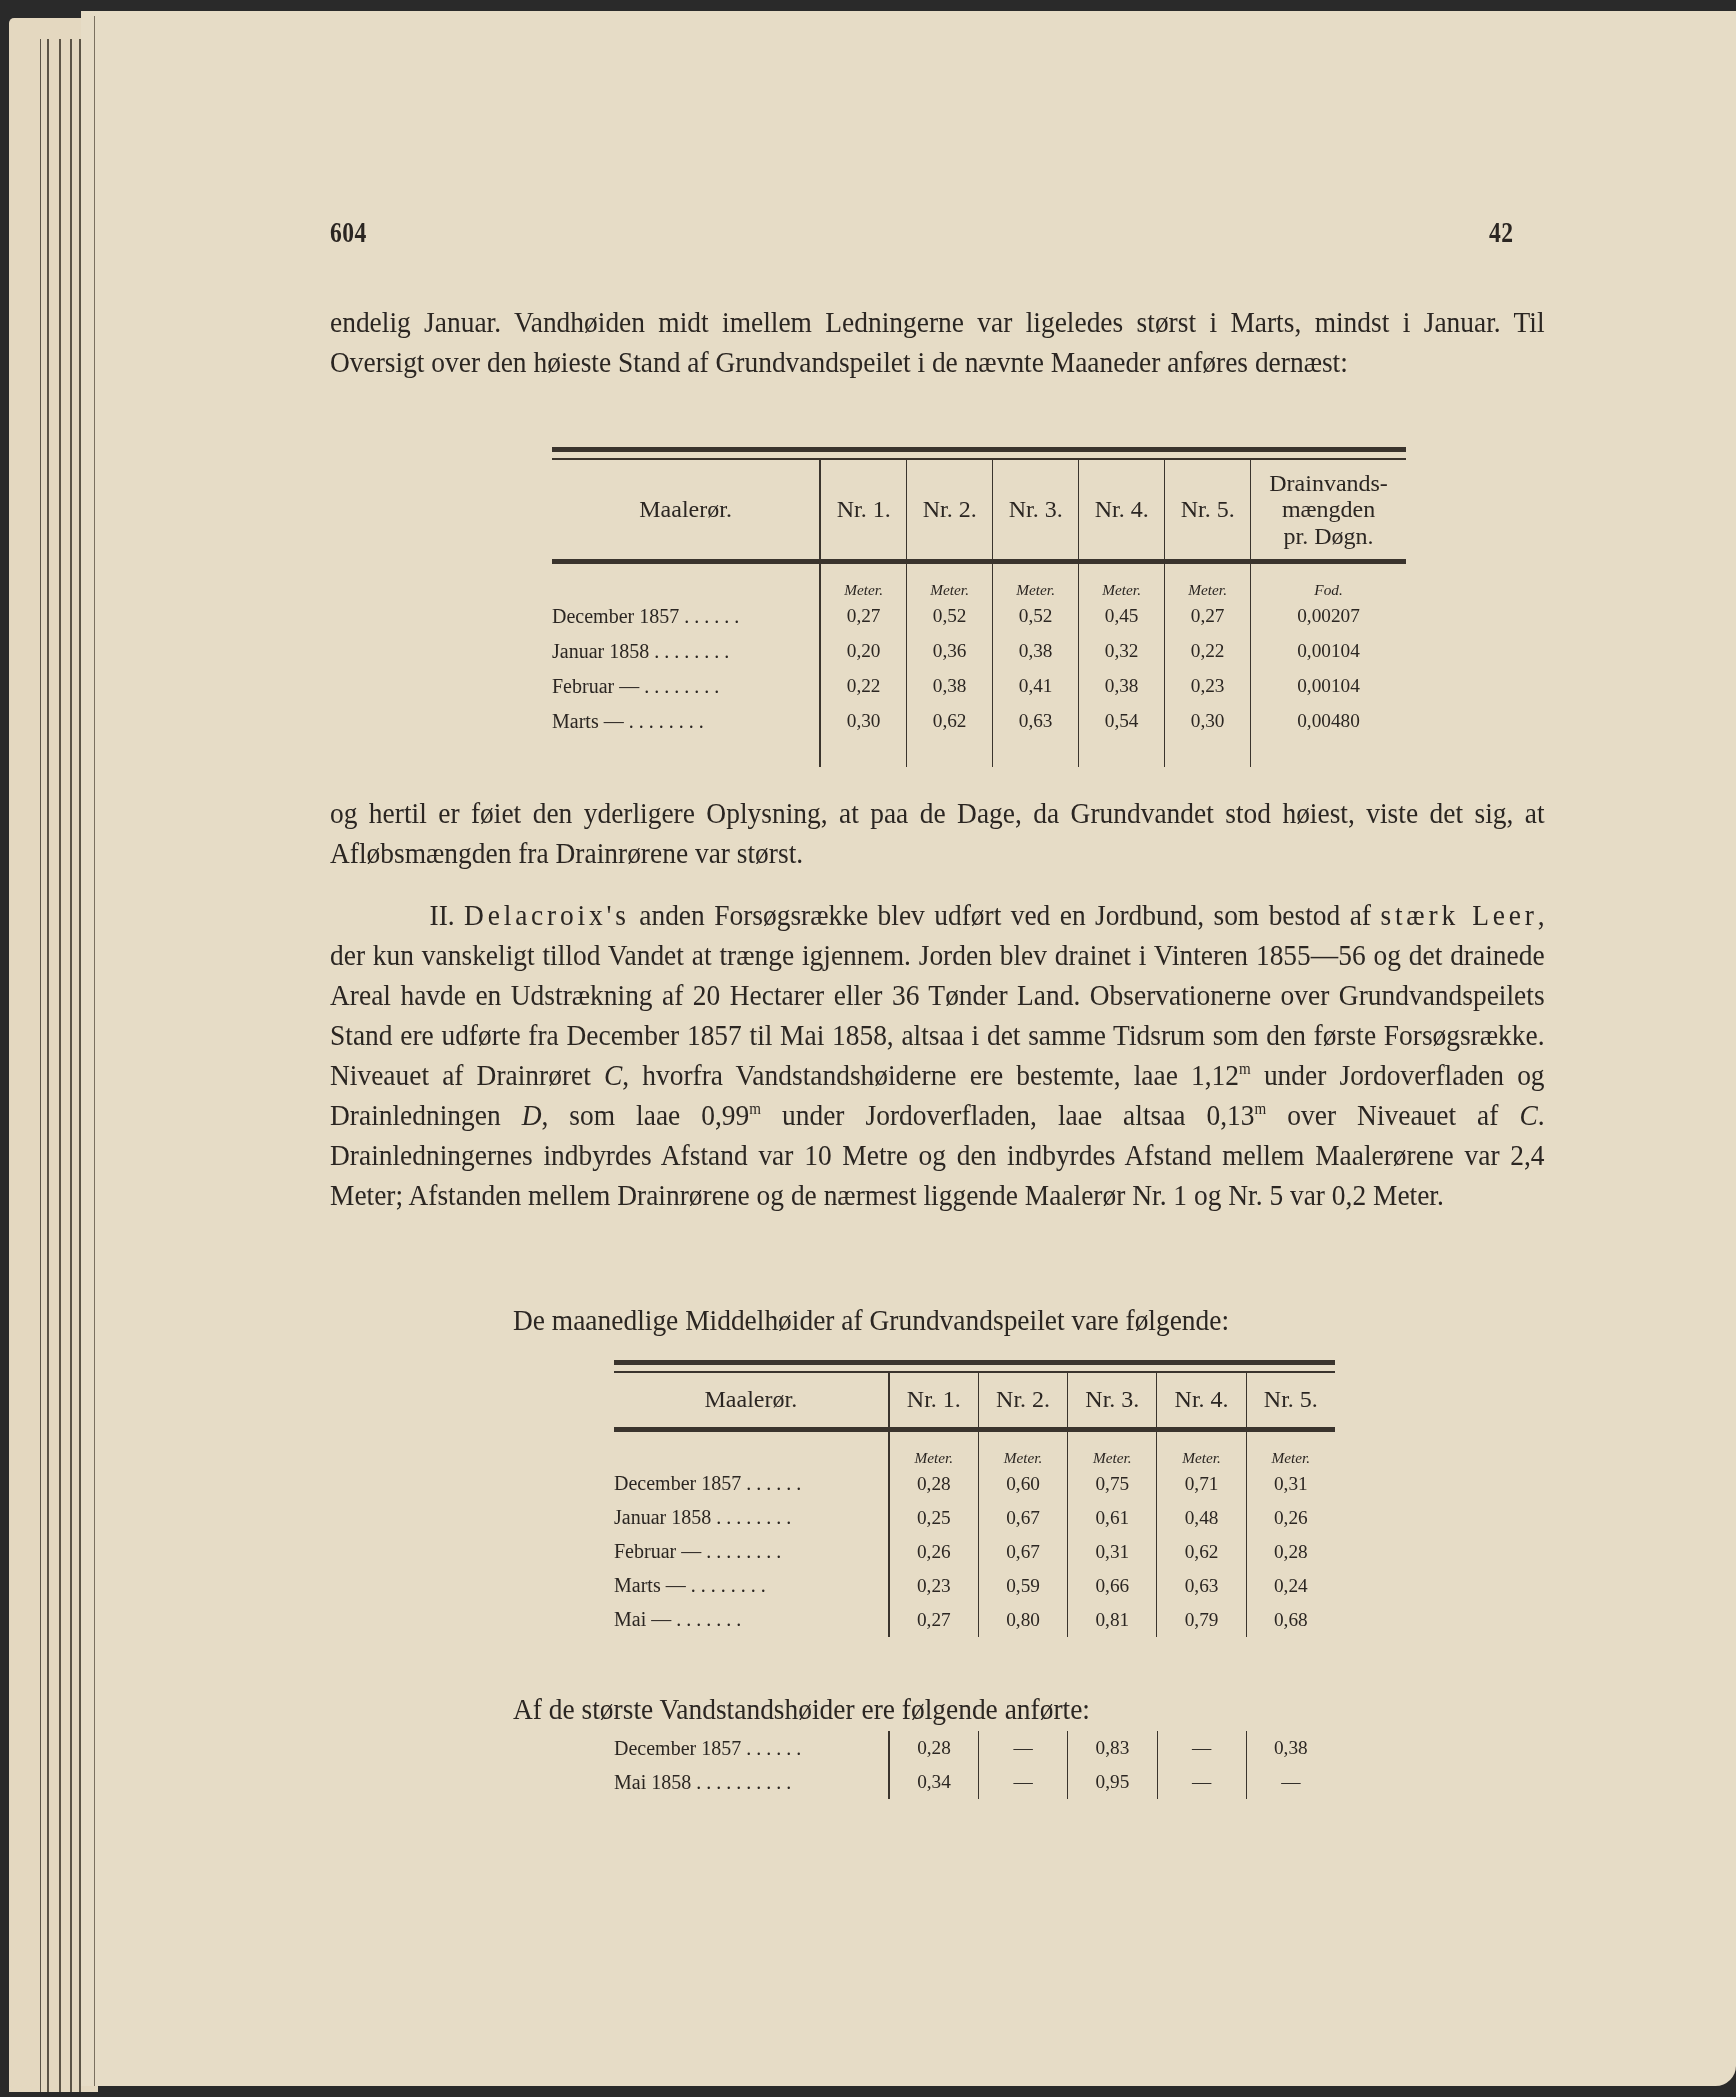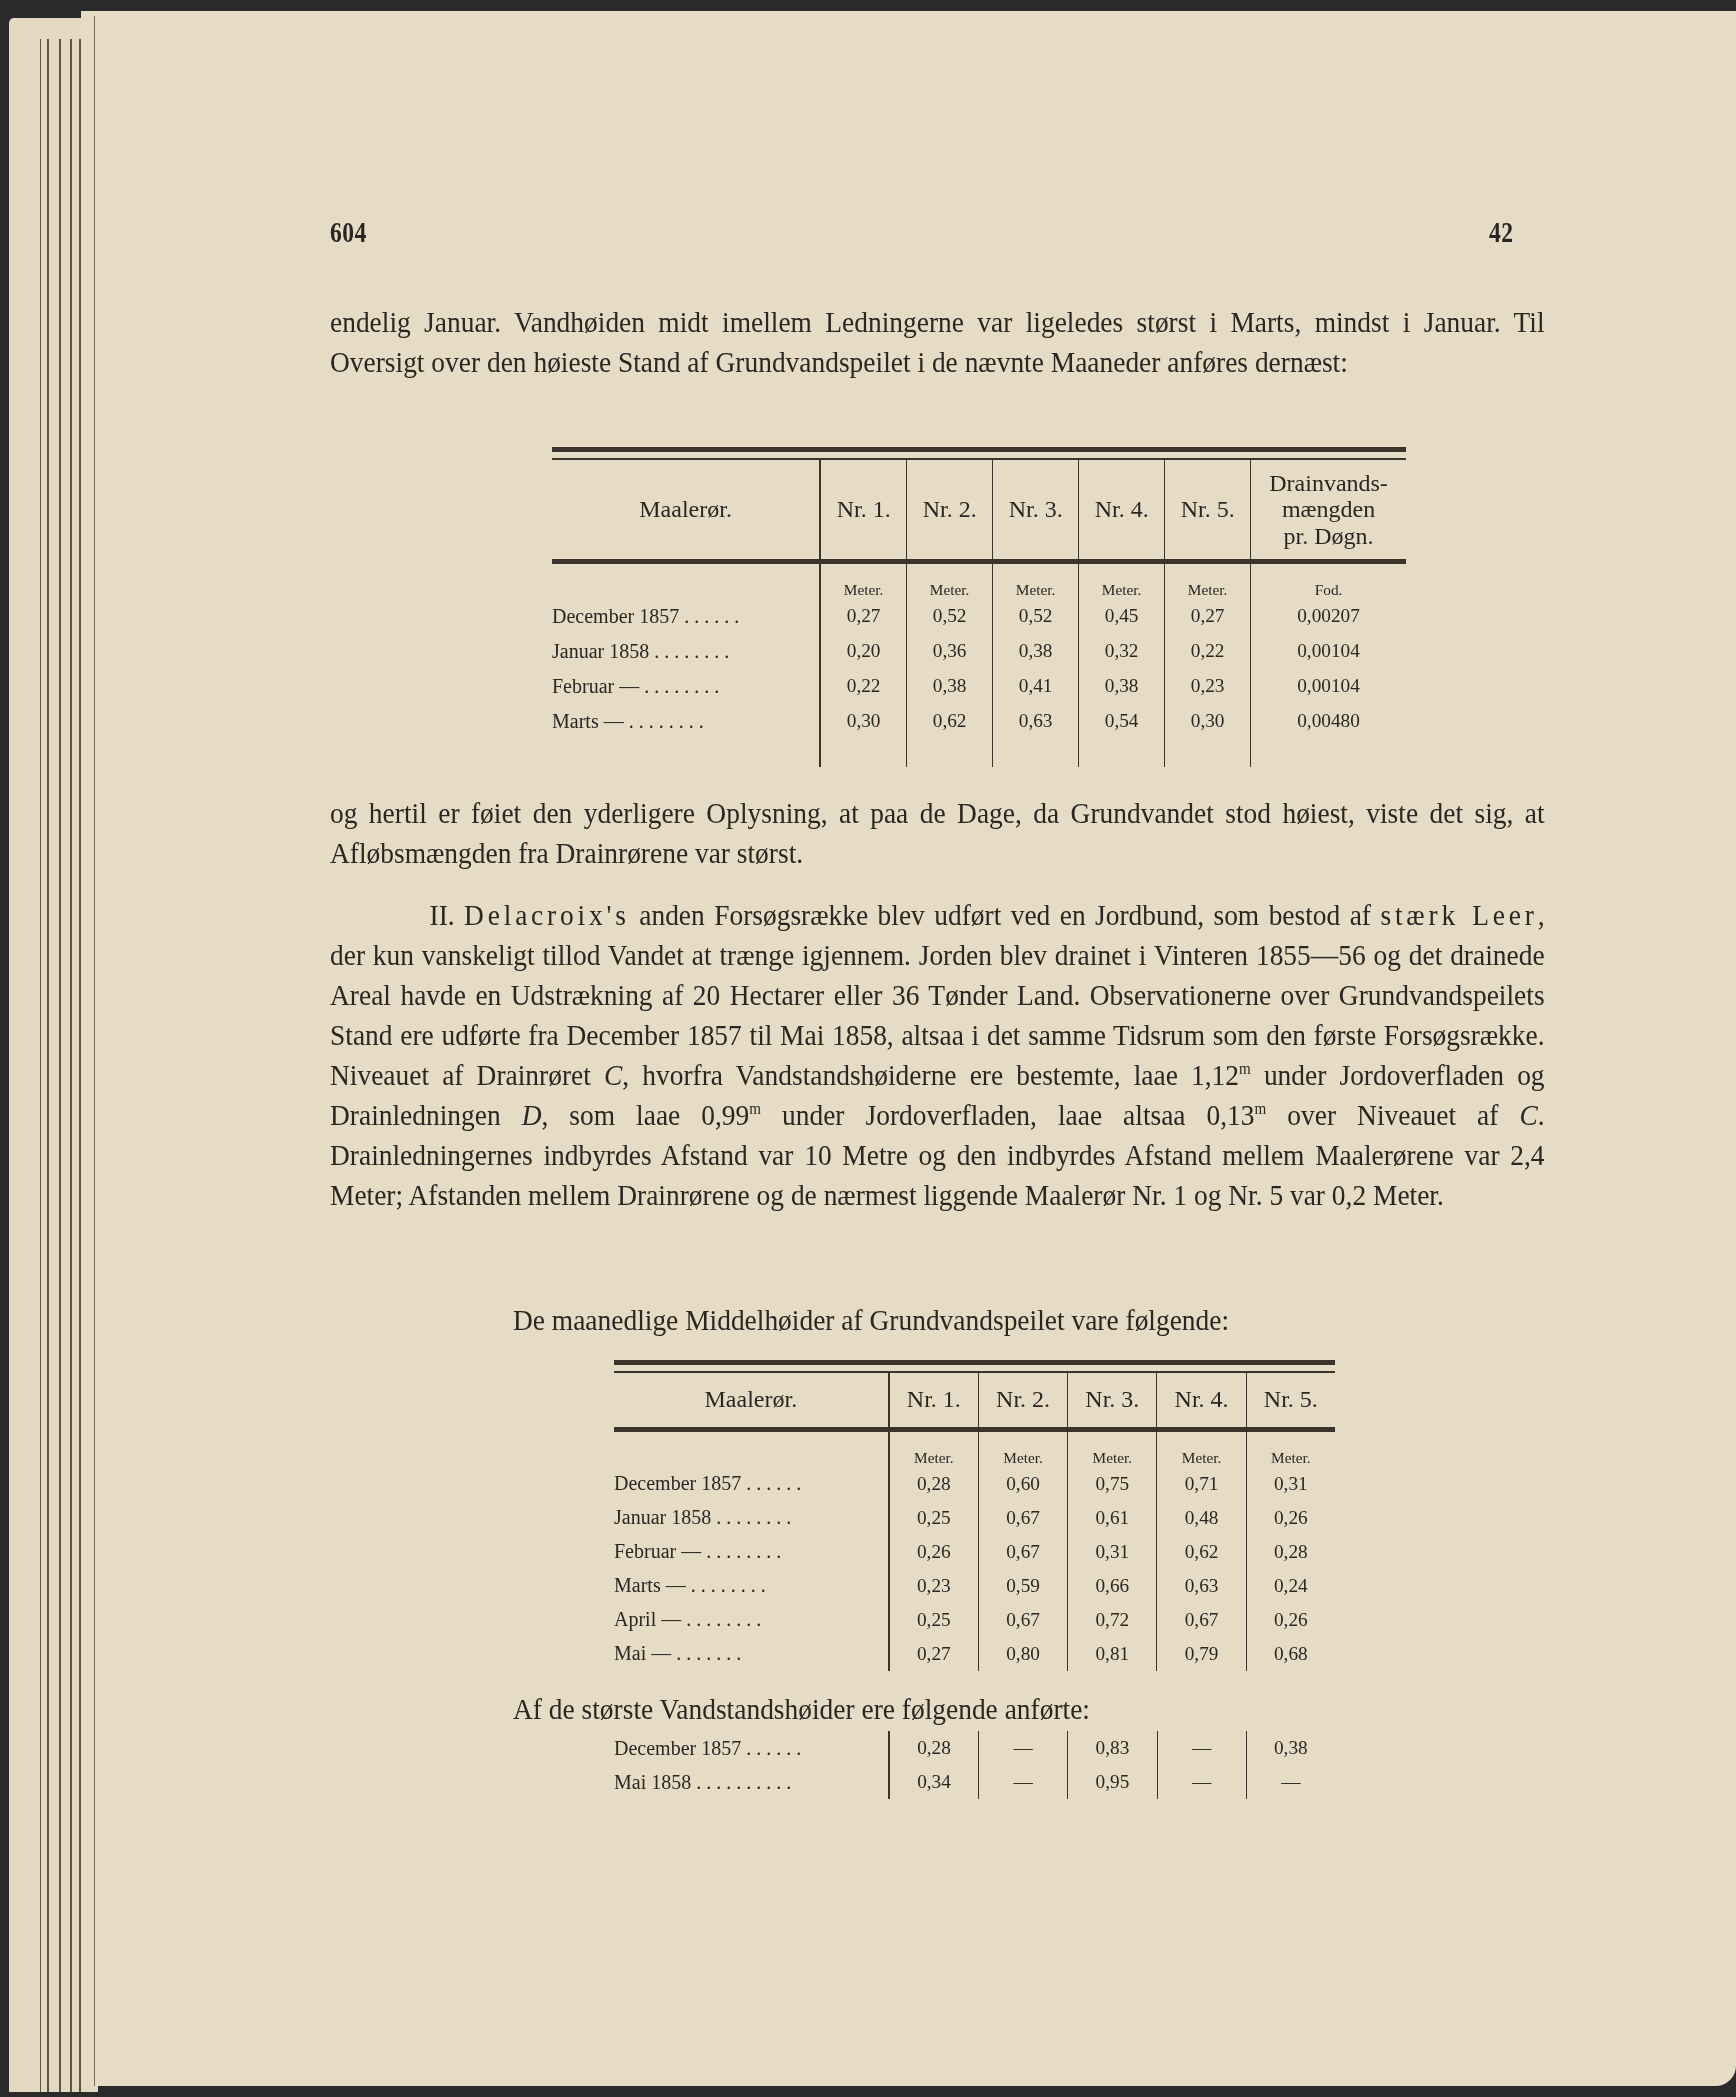--- a/index.html
+++ b/index.html
@@ -31,21 +31,21 @@
       transform: scaleX(0.93); transform-origin: left;
       width: 1306px;
     }
     .para .indent { display: inline-block; width: 107px; }
     .spaced { letter-spacing: 4.1px; }
     sup { font-size: 0.55em; line-height: 0; }
     .sub-intro { position: absolute; font-family: "Liberation Serif", serif; font-size: 29.5px; transform: scaleX(0.93); transform-origin: left; }
 
     table.tbl { position: absolute; border-collapse: collapse; font-family: "Liberation Serif", serif; }
     .tbl td, .tbl th { padding: 0; font-weight: normal; }
-    .rule-mid { border-top: 5.1px solid #3a342d; }
+    .rule-mid { border-top: 5.1px solid #3a342d; font-style: italic; }
 
     
     #t1 { left: 552px; top: 447px; width: 854px; }
     .hdr-cell { font-size: 24px; text-align: center; vertical-align: middle; }
     .unit { font-size: 15.3px; font-weight: bold; text-align: center; height: 35px; vertical-align: bottom; }
     .label { font-size: 20px; text-align: left; white-space: nowrap; height: 35px; }
     .val { font-size: 19.3px; text-align: center; font-weight: bold; }
     .vl-thick { border-left: 2.5px solid #3a342d; }
     .vl { border-left: 1px solid #3a342d; }
   </style>
@@ -203,28 +203,20 @@
   </tr>
   <tr>
     <td class="label" style="height:34px">Marts   —  . . . . . . . .</td>
     <td class="val vl-thick">0,23</td>
     <td class="val vl">0,59</td>
     <td class="val vl">0,66</td>
     <td class="val vl">0,63</td>
     <td class="val vl">0,24</td>
   </tr>
   <tr>
-    <td class="label" style="height:34px">April   —  . . . . . . . .</td>
-    <td class="val vl-thick">0,25</td>
-    <td class="val vl">0,67</td>
-    <td class="val vl">0,72</td>
-    <td class="val vl">0,67</td>
-    <td class="val vl">0,26</td>
-  </tr>
-  <tr>
     <td class="label" style="height:34px">Mai     —  . . . .  . . .</td>
     <td class="val vl-thick">0,27</td>
     <td class="val vl">0,80</td>
     <td class="val vl">0,81</td>
     <td class="val vl">0,79</td>
     <td class="val vl">0,68</td>
   </tr>
 </tbody>
   </table>
 

